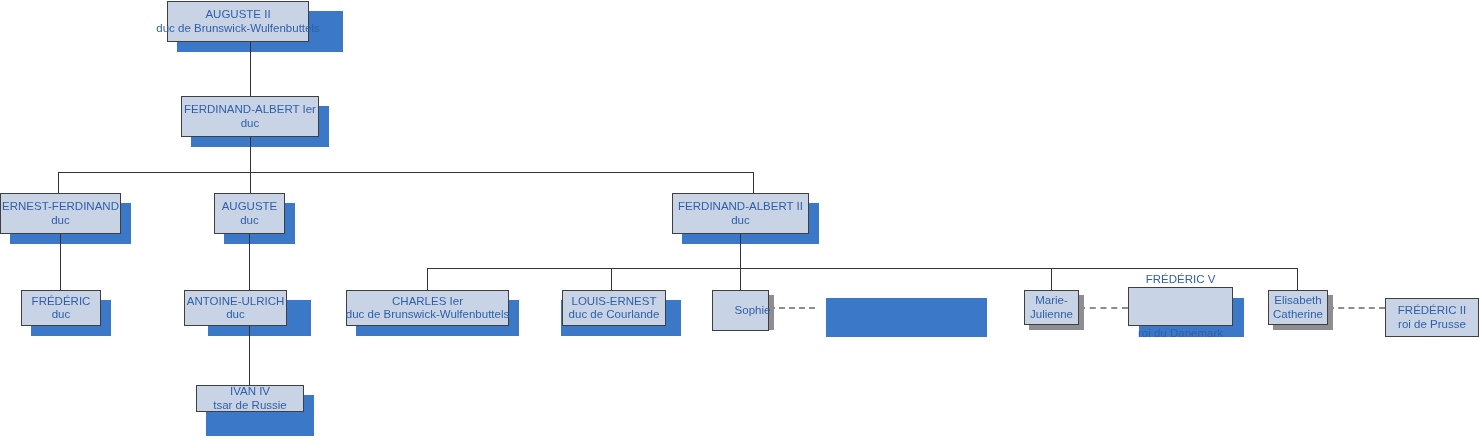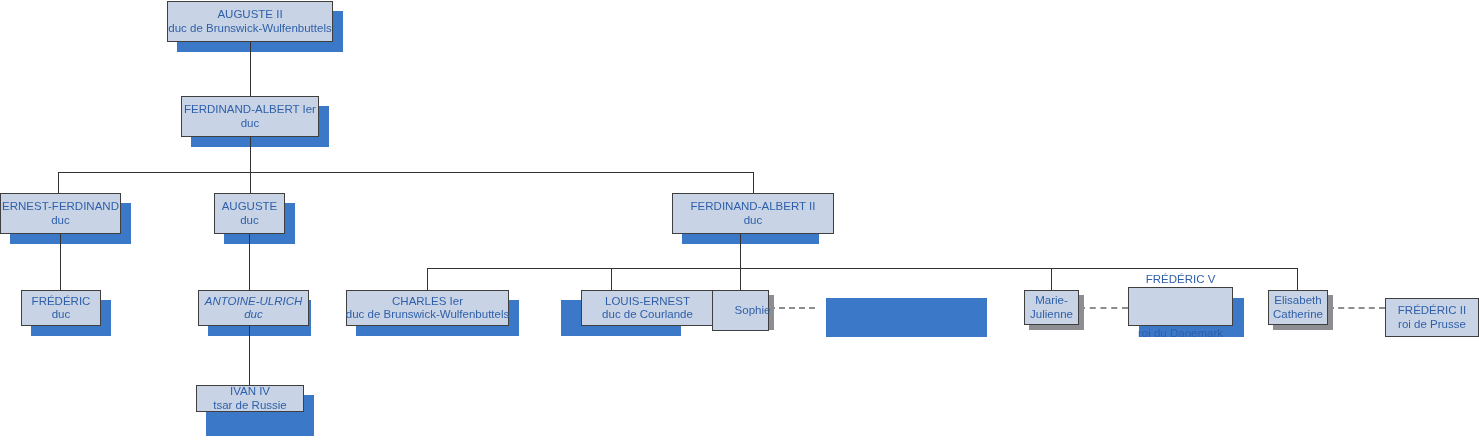--- a/index.html
+++ b/index.html
@@ -86,61 +86,61 @@
   <div class="edge v" style="left:427px;top:268px;height:22px;"></div>
   <div class="edge v" style="left:611px;top:268px;height:22px;"></div>
   <div class="edge v" style="left:740px;top:268px;height:22px;"></div>
   <div class="edge v" style="left:1051px;top:268px;height:22px;"></div>
   <div class="edge v" style="left:1297px;top:268px;height:22px;"></div>
 
   <div class="dash" style="left:769px;top:307px;width:46px;"></div>
   <div class="dash" style="left:1079px;top:307px;width:49px;"></div>
   <div class="dash" style="left:1328px;top:307px;width:57px;"></div>
 
-  <div class="node" style="left:167px;top:1px;width:166px;height:41px;">
+  <div class="node" style="left:167px;top:1px;width:142px;height:41px;">
     <span class="l1">AUGUSTE II</span>
     <span class="l2">duc de Brunswick-Wulfenbuttels</span>
   </div>
 
   <div class="node" style="left:181px;top:96px;width:138px;height:41px;">
     <span class="l1">FERDINAND-ALBERT Ier</span>
     <span class="l2">duc</span>
   </div>
 
   <div class="node" style="left:0px;top:193px;width:121px;height:41px;">
     <span class="l1">ERNEST-FERDINAND</span>
     <span class="l2">duc</span>
   </div>
 
   <div class="node" style="left:214px;top:193px;width:71px;height:41px;">
     <span class="l1">AUGUSTE</span>
     <span class="l2">duc</span>
   </div>
 
-  <div class="node" style="left:672px;top:193px;width:162px;height:41px;">
+  <div class="node" style="left:672px;top:193px;width:137px;height:41px;">
     <span class="l1">FERDINAND-ALBERT II</span>
     <span class="l2">duc</span>
   </div>
 
   <div class="node" style="left:21px;top:290px;width:80px;height:36px;">
     <span class="l1">FRÉDÉRIC</span>
     <span class="l2">duc</span>
   </div>
 
-  <div class="node" style="left:198px;top:290px;width:111px;height:36px;font-style:italic;">
+  <div class="node" style="left:184px;top:290px;width:103px;height:36px;">
     <span class="l1">ANTOINE-ULRICH</span>
     <span class="l2">duc</span>
   </div>
 
   <div class="node" style="left:346px;top:290px;width:163px;height:36px;align-items:center;">
     <span class="l1">CHARLES Ier</span>
     <span class="l2">duc de Brunswick-Wulfenbuttels</span>
   </div>
 
-  <div class="node" style="left:581px;top:290px;width:133px;height:36px;">
+  <div class="node" style="left:562px;top:290px;width:104px;height:36px;">
     <span class="l1">LOUIS-ERNEST</span>
     <span class="l2">duc de Courlande</span>
   </div>
 
   <div class="node" style="left:712px;top:290px;width:57px;height:41px;padding-left:24px;">
     <span class="l1">Sophie</span>
   </div>
 
 
   <div class="node" style="left:1024px;top:290px;width:55px;height:35px;">

